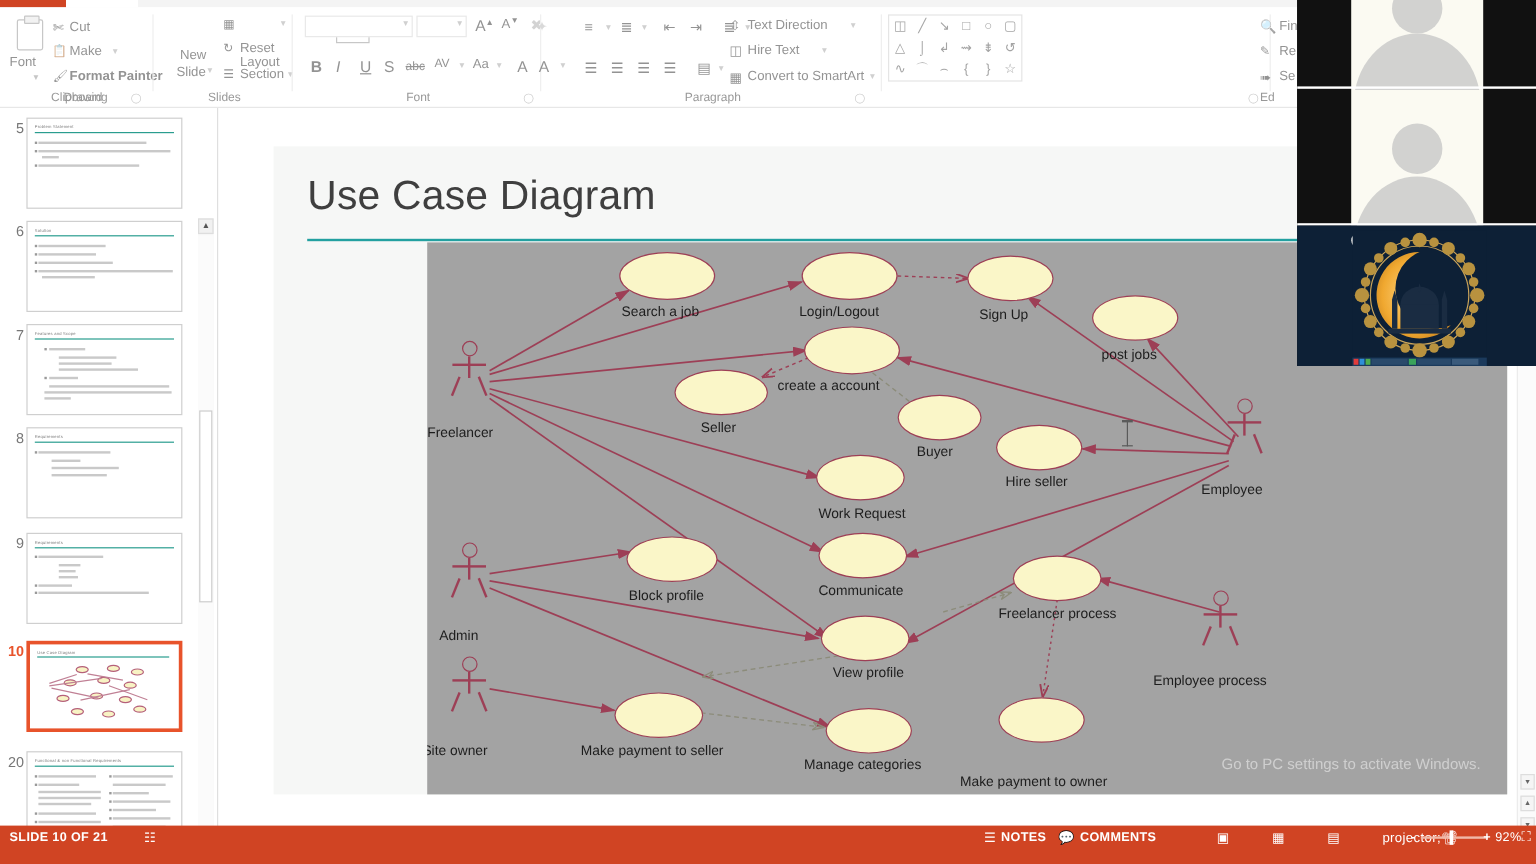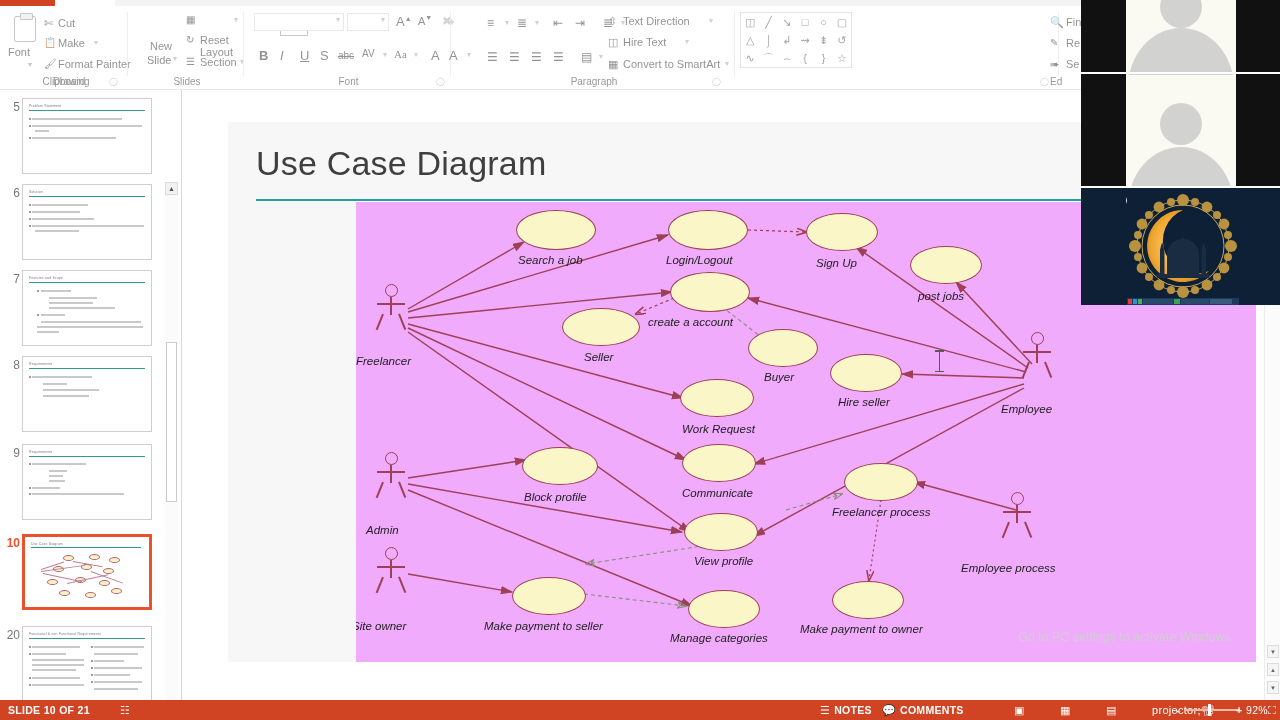--- a/index.html
+++ b/index.html
@@ -119,21 +119,21 @@
   .slide-title {
     position:absolute; left:28px; top:22px;
     font-size:34px; color:#3f3f3f; font-weight:300;
     font-family:"Liberation Sans", sans-serif;
     letter-spacing:0.2px;
   }
   .title-rule { position:absolute; left:28px; top:77px; width:980px; height:2px; background:#23a0a0; }
 
   .canvas {
     position:absolute; left:128px; top:80px; width:900px; height:460px;
-    background:#f0abfc; overflow:hidden;font-style:italic;
+    background:#a3a3a3; overflow:hidden;
   }
 
   
   .uc {
     position:absolute; border-radius:50%;
     background:#faf6c8; border:1.6px solid #9d3f56;
   }
   .uclabel {
     position:absolute; font-size:11.5px; color:#1d1d1d;
     font-family:"Liberation Sans", sans-serif; white-space:nowrap;
@@ -167,21 +167,21 @@
   
   .vscroll { position:absolute; right:0; top:0; width:16px; height:610px; background:#fbfbfb; border-left:1px solid #ececec; }
   .vscroll .vthumb { position:absolute; left:2px; top:30px; width:12px; height:44px; background:#ffffff; border:1px solid #c4c4c4; }
   .vbtn {
     position:absolute; left:2px; width:12px; height:13px; background:#f5f5f5; border:1px solid #ddd;
     display:flex; align-items:center; justify-content:center; font-size:6px; color:#666;
   }
 
   
   .statusbar {
-    position:absolute; left:0; bottom:0; width:1280px; height:20px;
+    position:absolute; left:0; bottom:0; width:1280px; height:32px;
     background:#d04423; color:#ffffff;
     font-size:10.5px; font-weight:bold; letter-spacing:.3px;
   }
   .sb-item { position:absolute; top:0; height:20px; display:flex; align-items:center; gap:4px; }
   .sb-ico { font-size:11px; font-weight:normal; }
   .zoomslider { position:absolute; top:9px; height:2px; background:#f0b8a7; }
   .zoomknob { position:absolute; top:4px; width:3px; height:12px; background:#ffffff; }
 
   
   .vidwrap { position:absolute; left:1081px; top:0; width:199px; height:305px; background:#000; }
@@ -227,21 +227,21 @@
       <div class="cmd" style="left:28px;top:54px;font-size:8px;color:#999;">▾</div>
 
       <div class="cmd" style="left:44px;top:11px;">✄</div>
       <div class="cmd" style="left:58px;top:11px;">Cut</div>
 
       <div class="cmd" style="left:44px;top:31px;font-size:10px;">📋</div>
       <div class="cmd" style="left:58px;top:31px;">Make</div>
       <div class="cmd" style="left:94px;top:32px;font-size:8px;color:#aaa;">▾</div>
 
       <div class="cmd" style="left:44px;top:52px;font-size:10px;">🖌</div>
-      <div class="cmd" style="left:58px;top:52px;">Format Painter</div>
+      <div class="cmd" style="left:58px;top:52px;font-weight:bold;">Format Painter</div>
 
       <div class="grp-label">Clipboard</div>
       <div class="dlg" style="right:10px;">◯</div>
       <div class="grp-sep" style="right:0;"></div>
     </div>
 
     <div class="grp" style="left:130px;width:114px;">
       <div class="newslide-ico">
         <i style="top:5px;"></i>
           <i style="top:9px;"></i>
@@ -273,21 +273,21 @@
       <div class="fbtn" style="left:172px;top:8px;font-size:11px;">A<sup style="font-size:7px;">▼</sup></div>
       <div class="fbtn" style="left:196px;top:8px;font-size:12px;color:#b0b0b0;">✖</div>
 
       <div class="fbtn" style="left:13px;top:42px;font-weight:bold;">B</div>
       <div class="fbtn" style="left:34px;top:42px;font-style:italic;">I</div>
       <div class="fbtn" style="left:54px;top:42px;text-decoration:underline;">U</div>
       <div class="fbtn" style="left:74px;top:42px;">S</div>
       <div class="fbtn" style="left:92px;top:44px;font-size:10px;text-decoration:line-through;">abc</div>
       <div class="fbtn" style="left:116px;top:42px;font-size:10px;">AV</div>
       <div class="fbtn" style="left:137px;top:44px;font-size:8px;color:#aaa;">▾</div>
-      <div class="fbtn" style="left:148px;top:42px;font-size:11px;font-family:Liberation Serif, serif;">Aa</div>
+      <div class="fbtn" style="left:148px;top:42px;font-size:11px;">Aa</div>
       <div class="fbtn" style="left:168px;top:44px;font-size:8px;color:#aaa;">▾</div>
       <div class="fbtn" style="left:185px;top:42px;">A</div>
 
       <div class="grp-label">Font</div>
       <div class="dlg" style="right:6px;">◯</div>
       <div class="grp-sep" style="right:0;"></div>
     </div>
 
     <div class="grp" style="left:453px;width:282px;">
       <div class="fbtn" style="left:-4px;top:42px;">A</div>
@@ -612,21 +612,21 @@
         <div class="uc" style="left:328px;top:311px;width:74px;height:38px;"></div>
         <div class="uclabel" style="left:338px;top:353px;">View profile</div>
 
         <div class="uc" style="left:156px;top:375px;width:74px;height:38px;"></div>
         <div class="uclabel" style="left:128px;top:418px;">Make payment to seller</div>
 
         <div class="uc" style="left:332px;top:388px;width:72px;height:38px;"></div>
         <div class="uclabel" style="left:314px;top:430px;">Manage categories</div>
 
         <div class="uc" style="left:476px;top:379px;width:72px;height:38px;"></div>
-        <div class="uclabel" style="left:444px;top:421px;">Make payment to owner</div>
+        <div class="uclabel" style="left:444px;top:444px;">Make payment to owner</div>
 
         <div class="actor" style="left:18px;top:82px;">
           <div class="head"></div>
             <div class="body"></div>
             <div class="arms"></div>
             <div class="legL"></div>
             <div class="legR"></div>
         </div>
         <div class="actorlabel" style="left:0px;top:153px;">Freelancer</div>
 

